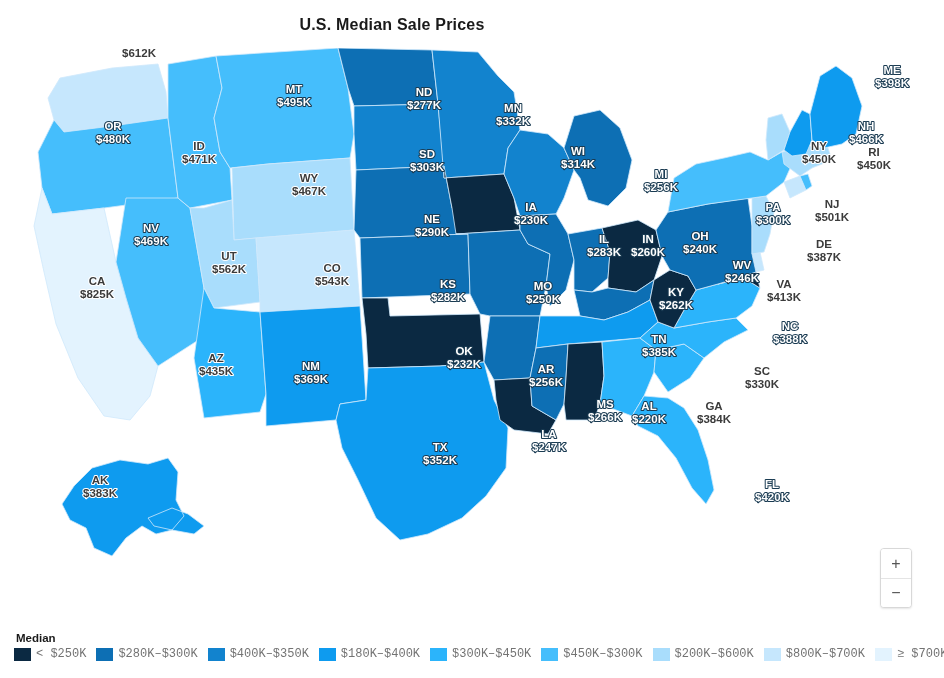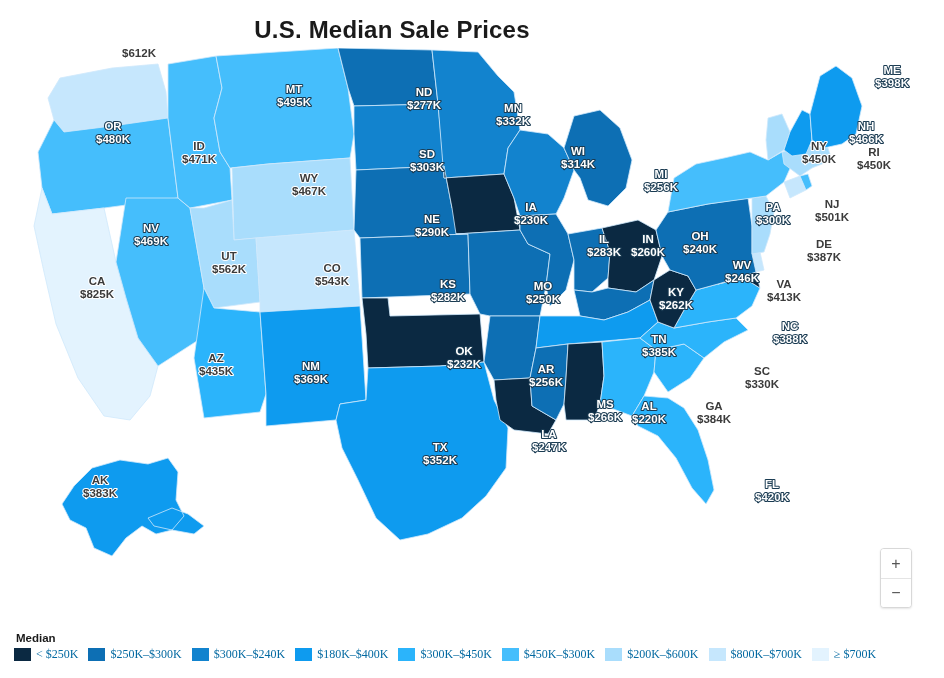--- a/index.html
+++ b/index.html
@@ -9,21 +9,21 @@
     font-family:"Liberation Sans", sans-serif;
     color:#222;
     overflow:hidden;
     position:relative;
   }
   #page-wrap{position:relative;width:944px;height:678px;}
 
   .map-title{
     position:absolute;top:16px;left:0;width:784px;
     text-align:center;
-    font-size:24px;font-weight:bold;color:#1a1a1a;
+    font-size:16px;font-weight:bold;color:#1a1a1a;
     letter-spacing:0.2px;
     font-family:"Liberation Sans", sans-serif;
   }
 
   #map-area{
     position:absolute;left:0;top:48px;width:944px;height:580px;margin-left:8px;
   }
   #us-map{display:block;width:944px;height:580px;}
 
   .state-shape{stroke:#cfe9fb;stroke-width:0.8;vector-effect:non-scaling-stroke;}
@@ -77,22 +77,22 @@
     display:flex;align-items:center;
     margin-right:10px;
   }
   .legend-swatch{
     width:17px;height:13px;
     display:inline-block;
     margin-right:5px;
     flex:0 0 auto;
   }
   .legend-label{
-    font-size:12px;color:#0369a1;
-    font-family:Liberation Serif, serif;
+    font-size:12px;color:#737373;
+    font-family:Liberation Mono, monospace;
     line-height:13px;
   }
 </style>
 </head>
 <body>
 
 <div id="page-wrap">
 
   <div class="map-title">U.S. Median Sale Prices</div>
 
@@ -251,25 +251,25 @@
 
   <div id="legend">
     <div class="legend-title">Median</div>
     <div class="legend-row" id="legend-row">
         <div class="legend-item">
           <span class="legend-swatch" style="background: rgb(11, 41, 66);"></span>
           <span class="legend-label">&lt; $250K</span>
         </div>
         <div class="legend-item">
           <span class="legend-swatch" style="background: rgb(13, 111, 180);"></span>
-          <span class="legend-label">$250K–$300K</span>
+          <span class="legend-label">$280K–$300K</span>
         </div>
         <div class="legend-item">
           <span class="legend-swatch" style="background: rgb(18, 131, 206);"></span>
-          <span class="legend-label">$300K–$240K</span>
+          <span class="legend-label">$400K–$350K</span>
         </div>
         <div class="legend-item">
           <span class="legend-swatch" style="background: rgb(14, 155, 239);"></span>
           <span class="legend-label">$180K–$400K</span>
         </div>
         <div class="legend-item">
           <span class="legend-swatch" style="background: rgb(43, 180, 251);"></span>
           <span class="legend-label">$300K–$450K</span>
         </div>
         <div class="legend-item">

